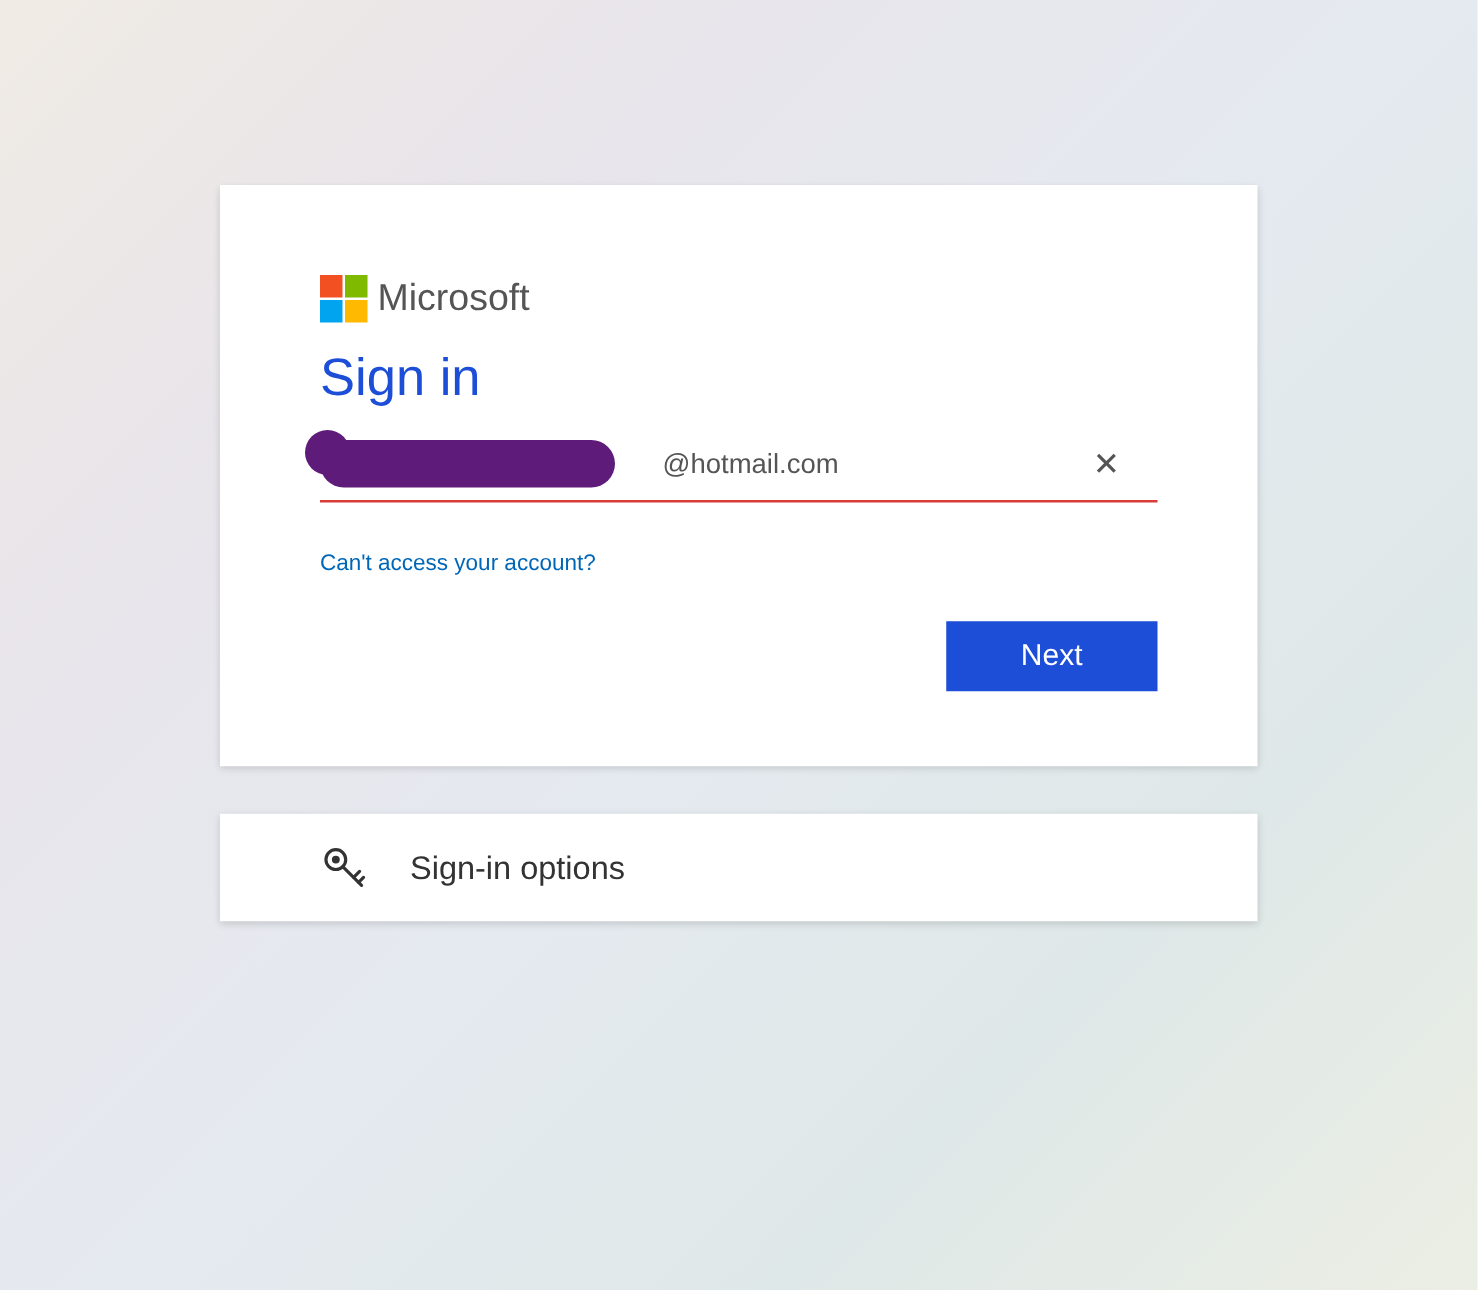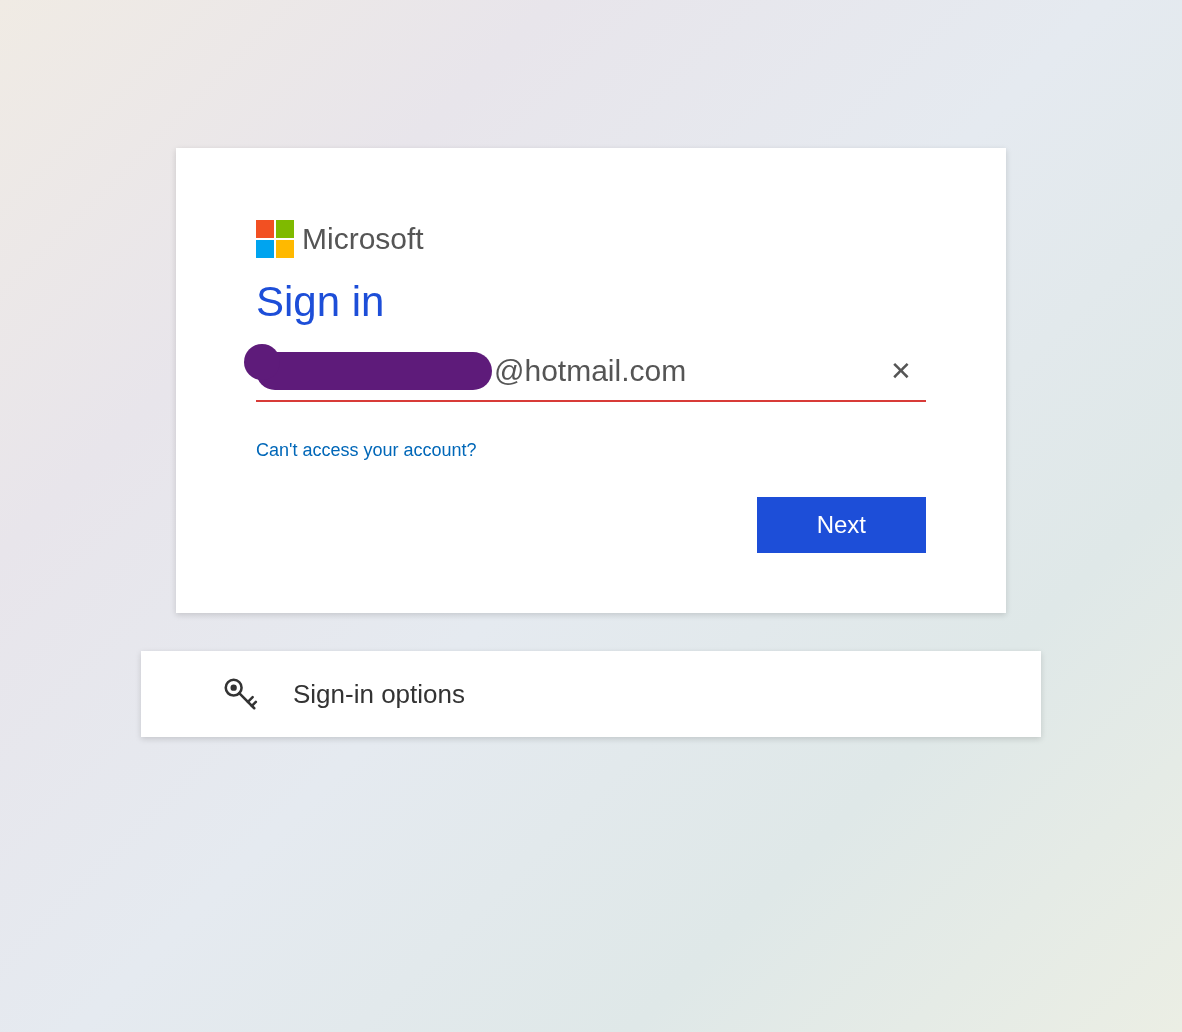--- a/index.html
+++ b/index.html
@@ -86,25 +86,26 @@
       left: -12px;
       top: -8px;
       width: 36px;
       height: 36px;
       background: #5e1b7a;
       border-radius: 50%;
     }
     .email-input {
       border: none;
       outline: none;
-      font-size: 30px;
+      font-size: 22px;
       color: #555;
       flex: 1;
       background: transparent;
       padding-left: 2px;
+      margin-left: 36px;
     }
     .clear-button {
       background: transparent;
       border: none;
       cursor: pointer;
       font-size: 26px;
       color: #555;
       padding: 0 10px;
       font-weight: 300;
       margin-right: 20px;
@@ -123,21 +124,21 @@
     .next-button {
       background: #1d4ed8;
       color: #ffffff;
       border: none;
       font-size: 24px;
       font-weight: 400;
       padding: 14px 60px;
       cursor: pointer;
     }
     .options-card {
-      width: 900px;
+      width: 830px;
       background: #ffffff;
       box-shadow: 0 2px 6px rgba(0,0,0,0.15);
       margin-top: 38px;
       padding: 24px 80px;
       display: flex;
       align-items: center;
       gap: 34px;
       cursor: pointer;
     }
     .key-icon {

